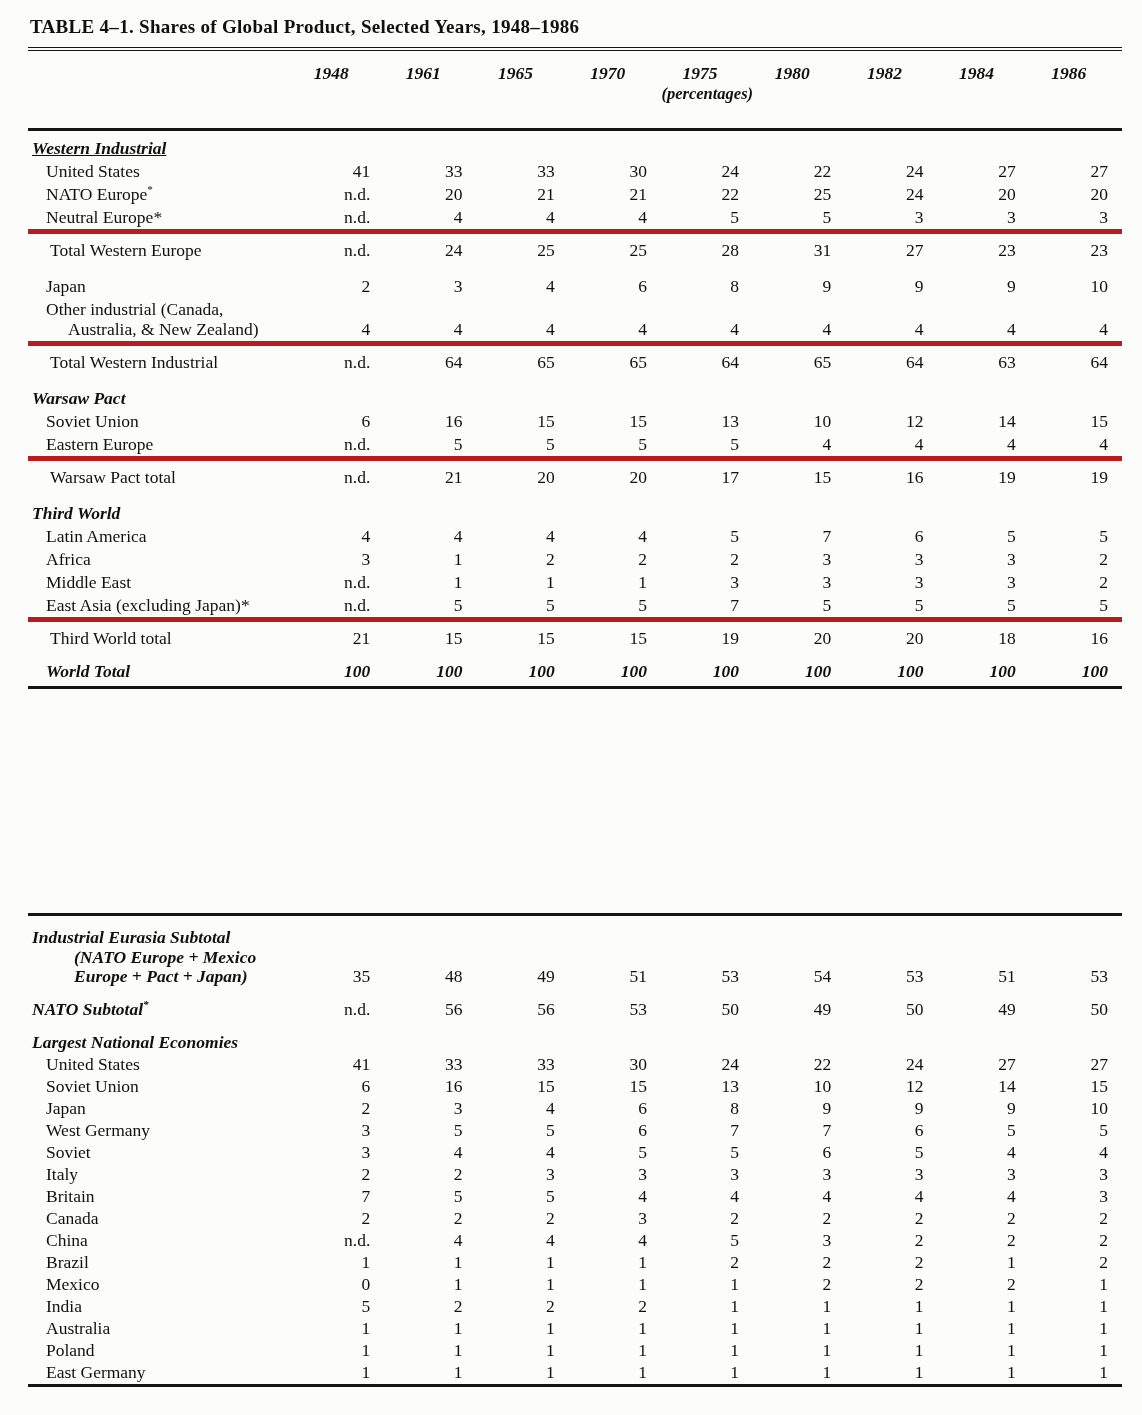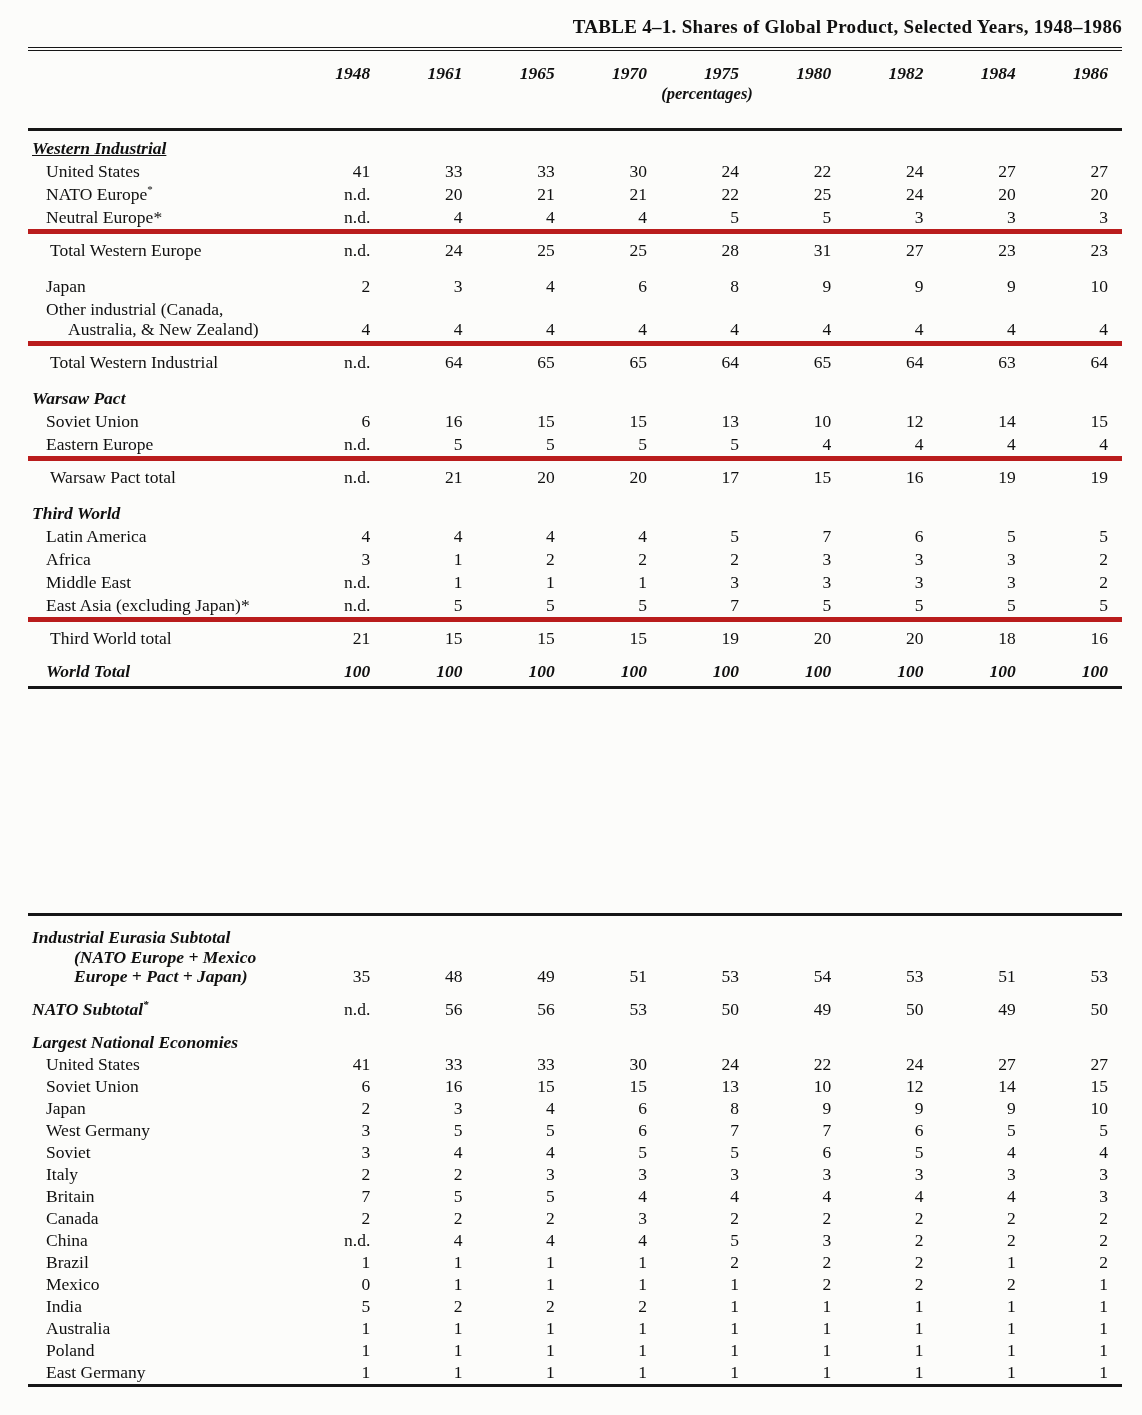--- a/index.html
+++ b/index.html
@@ -11,32 +11,31 @@
     -webkit-font-smoothing:antialiased;
   }
   .page{
     position:relative;width:1142px;height:1415px;background:#fcfcfa;overflow:hidden;
   }
   .content{position:absolute;left:28px;top:12px;width:1094px;}
   .title{
     font-size:19px;font-weight:bold;letter-spacing:.3px;
     padding:4px 0 9px 2px;border-bottom:4px double #161616;
     white-space:nowrap;
-    text-align:right;
   }
   table{border-collapse:collapse;table-layout:fixed;width:1094px;font-size:17.5px;}
   col.c-lbl{width:264px;}
   col.c-val{width:92.2px;}
   #t1{border-bottom:3.5px solid #161616;}
   #t2{border-top:3.5px solid #161616;border-bottom:3.5px solid #161616;margin-top:224px;}
   thead{border-bottom:3.5px solid #161616;}
-  thead th{font-weight:600;font-style:italic;text-align:right;vertical-align:bottom;
+  thead th{font-weight:600;font-style:italic;text-align:center;vertical-align:bottom;
     padding:12px 14px 0 0;font-size:17.5px;}
   thead th.note-cell{
-    text-align:center;padding:0 0 24px 0;white-space:nowrap;font-size:16.5px;overflow:visible;
+    text-align:right;padding:0 0 24px 0;white-space:nowrap;font-size:16.5px;overflow:visible;
   }
   thead th.spacer{padding:0;}
   tbody td{
     text-align:right;vertical-align:bottom;
     padding:1px 14px 2px 0;line-height:20px;
   }
   tbody td.lbl{text-align:left;padding-left:18px;padding-right:0;white-space:nowrap;}
   tr.section td.lbl{font-style:italic;font-weight:600;padding-left:4px;}
   tr.world td{font-style:italic;font-weight:600;}
   tr.italic-head td.lbl, tr.italic-row td.lbl{font-style:italic;font-weight:600;padding-left:4px;}

